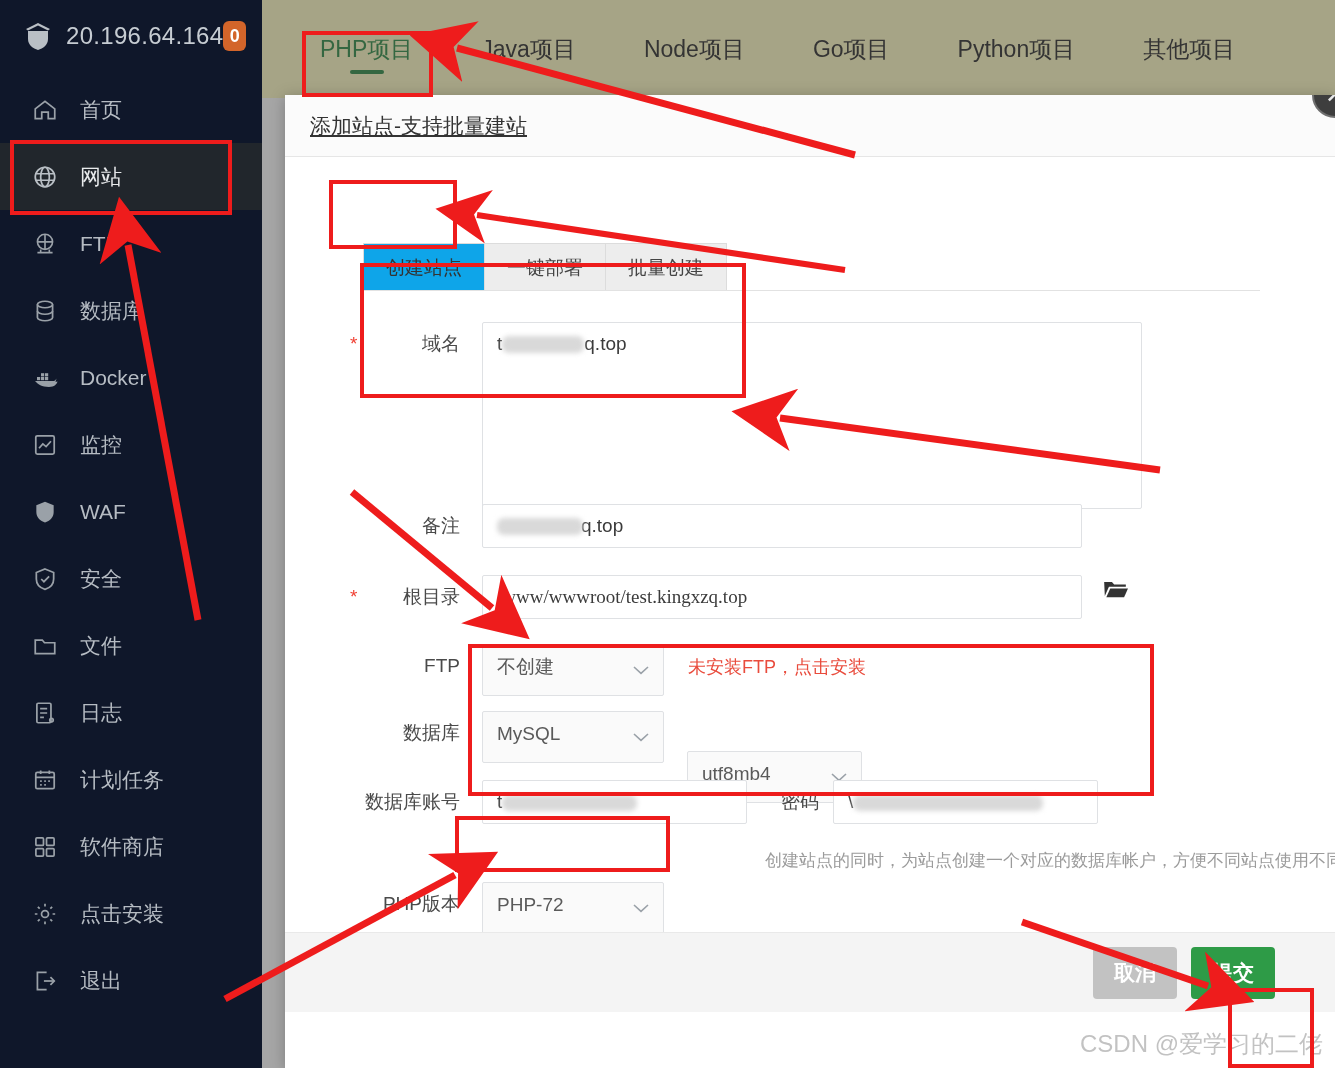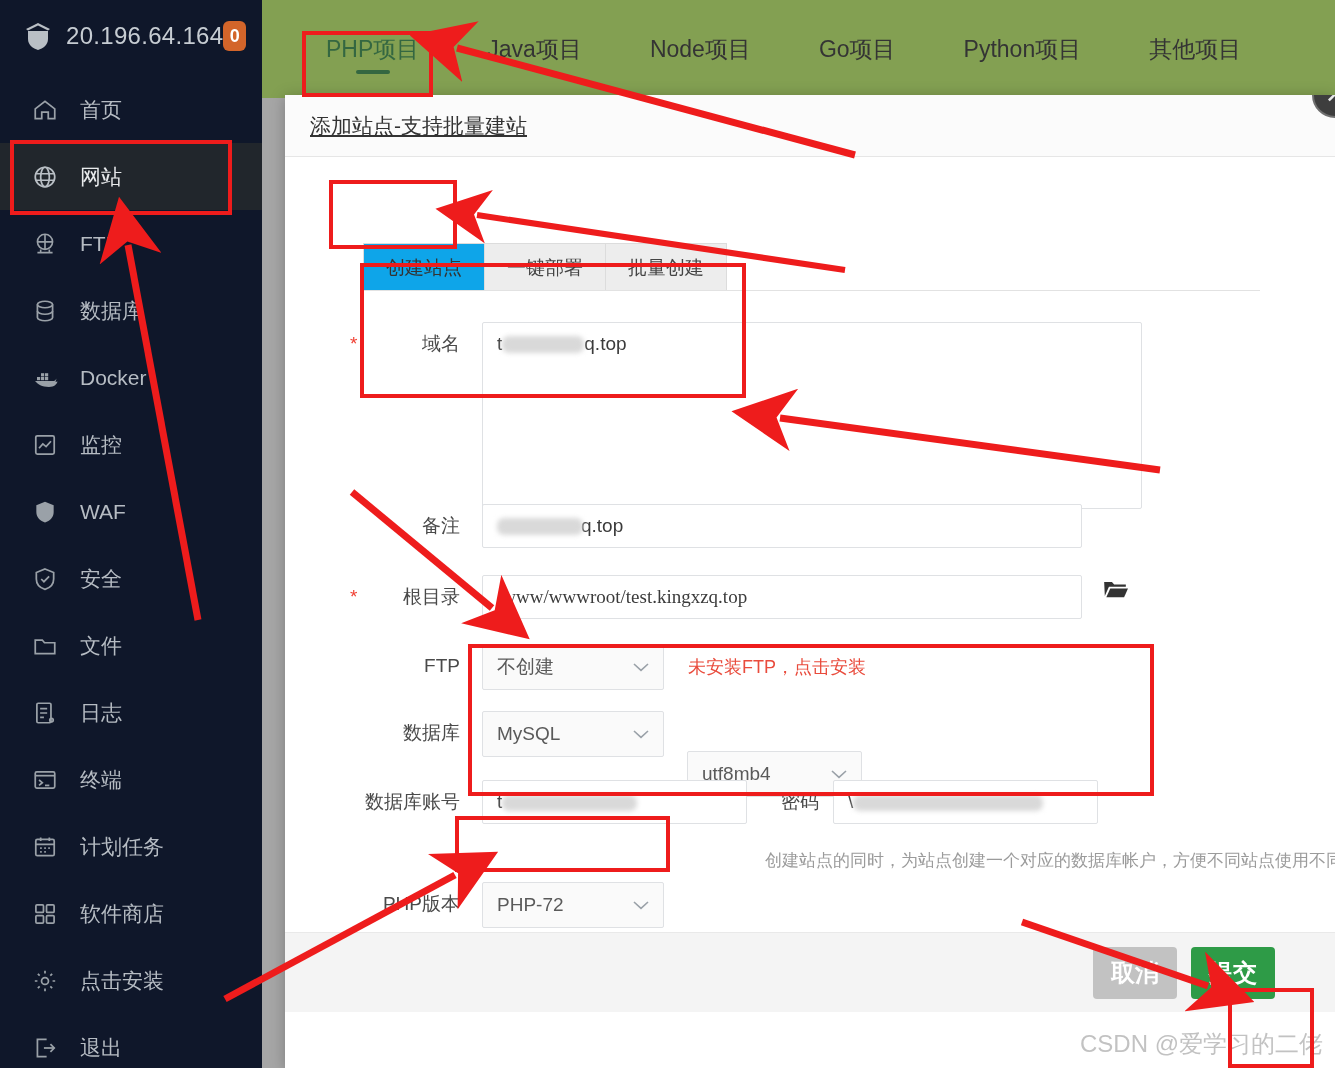--- a/index.html
+++ b/index.html
@@ -29,22 +29,22 @@
     color:#b6bcc3;font-size:21px;cursor:pointer;
   }
   .sb-item.active{background:#21262c;color:#e8eaec;}
   .sb-ico{width:30px;height:30px;flex:0 0 30px;margin-right:20px;display:flex;align-items:center;justify-content:center;}
   .sb-ico svg{display:block;}
   .sb-label{line-height:1;}
 
   
   .content{flex:1;position:relative;background:#fdfdfd;}
   .tabbar{
-    position:absolute;left:0;top:0;right:0;height:98px;background:#bef264;
-    display:flex;align-items:center;padding-left:30px;box-sizing:border-box;
+    position:absolute;left:0;top:0;right:0;height:98px;background:#fef9c3;
+    display:flex;align-items:center;padding-left:24px;box-sizing:border-box;
   }
   .tab{
     font-size:23px;color:#2e2e2e;padding:0 34px;height:66px;line-height:66px;position:relative;cursor:pointer;
     white-space:nowrap;
   }
   .tab.active{color:#2e8b46;}
   .tab.active::after{
     content:"";position:absolute;left:50%;transform:translateX(-50%);bottom:8px;
     width:34px;height:4px;background:#2e8b46;border-radius:2px;
   }
@@ -89,37 +89,37 @@
   .inp{
     border:1px solid #dfe1e4;background:#fff;box-sizing:border-box;font-size:19px;color:#3b3b3b;
     padding:0 14px;height:44px;line-height:42px;border-radius:2px;
   }
   .txtarea{
     border:1px solid #dfe1e4;background:#fff;box-sizing:border-box;font-size:19px;color:#3b3b3b;
     padding:10px 14px;border-radius:2px;
   }
   .sel{
     border:1px solid #dfe1e4;background:#fafafa;box-sizing:border-box;font-size:19px;color:#5a5a5a;
-    padding:0 14px;height:46px;line-height:44px;border-radius:2px;position:relative;
+    padding:0 14px;height:52px;line-height:44px;border-radius:2px;position:relative;
   }
   .sel .chev{position:absolute;right:13px;top:50%;transform:translateY(-50%);}
   .blur{
     display:inline-block;background:#d9d9d9;border-radius:7px;vertical-align:middle;
     filter:blur(2.5px);
   }
   .hint{font-size:18px;color:#e94b3c;line-height:46px;margin-left:24px;white-space:nowrap;}
   .note{font-size:17px;color:#9b9b9b;white-space:nowrap;}
   .folder-ico{margin-left:18px;line-height:44px;cursor:pointer;}
 
   
   .modal-foot{
     position:absolute;left:0;right:0;bottom:0;height:80px;background:#f4f4f4;border-top:1px solid #e9e9e9;
     display:flex;align-items:center;justify-content:flex-end;padding-right:60px;box-sizing:border-box;
   }
-  .btn{height:52px;min-width:84px;border-radius:4px;font-size:24px;display:flex;align-items:center;
+  .btn{height:52px;min-width:84px;border-radius:4px;font-size:21px;display:flex;align-items:center;
        justify-content:center;cursor:pointer;color:#fff;margin-left:14px;font-weight:bold;}
   .btn-cancel{background:#c2c2c2;}
   .btn-submit{background:#2e9b47;}
 
   
   .watermark{
     position:absolute;right:12px;bottom:8px;font-size:24px;color:rgba(120,120,120,.45);
     z-index:8;white-space:nowrap;pointer-events:none;
   }
 
@@ -243,31 +243,20 @@
         <span class="sb-ico">
           <svg width="26" height="26" viewBox="0 0 24 24" fill="none" stroke="#9aa1a8" stroke-width="1.6">
             <rect x="4.5" y="3" width="13" height="18" rx="1.2"></rect>
             <path d="M7.5 8 H14 M7.5 12 H14 M7.5 16 H11"></path>
             <circle cx="18" cy="18.5" r="1.6"></circle>
           </svg>
         </span>
         <span class="sb-label">日志</span>
       </div>
 
-      <div class="sb-item">
-        <span class="sb-ico">
-          <svg width="26" height="26" viewBox="0 0 24 24" fill="none" stroke="#9aa1a8" stroke-width="1.6">
-            <rect x="3" y="4.5" width="18" height="15" rx="1.4"></rect>
-            <path d="M3 8 H21"></path>
-              <path d="M6.5 12 L9.5 14.5 L6.5 17"></path>
-              <path d="M12 17 H16"></path>
-          </svg>
-        </span>
-        <span class="sb-label">终端</span>
-      </div>
 
       <div class="sb-item">
         <span class="sb-ico">
           <svg width="26" height="26" viewBox="0 0 24 24" fill="none" stroke="#9aa1a8" stroke-width="1.6">
             <rect x="3.5" y="5" width="17" height="15" rx="1.4"></rect>
             <path d="M3.5 9.5 H20.5 M8 3.2 V6.4 M16 3.2 V6.4"></path>
             <path d="M7.5 13 H9 M11.3 13 H12.8 M15 13 H16.5 M7.5 16.5 H9 M11.3 16.5 H12.8"></path>
           </svg>
         </span>
         <span class="sb-label">计划任务</span>

